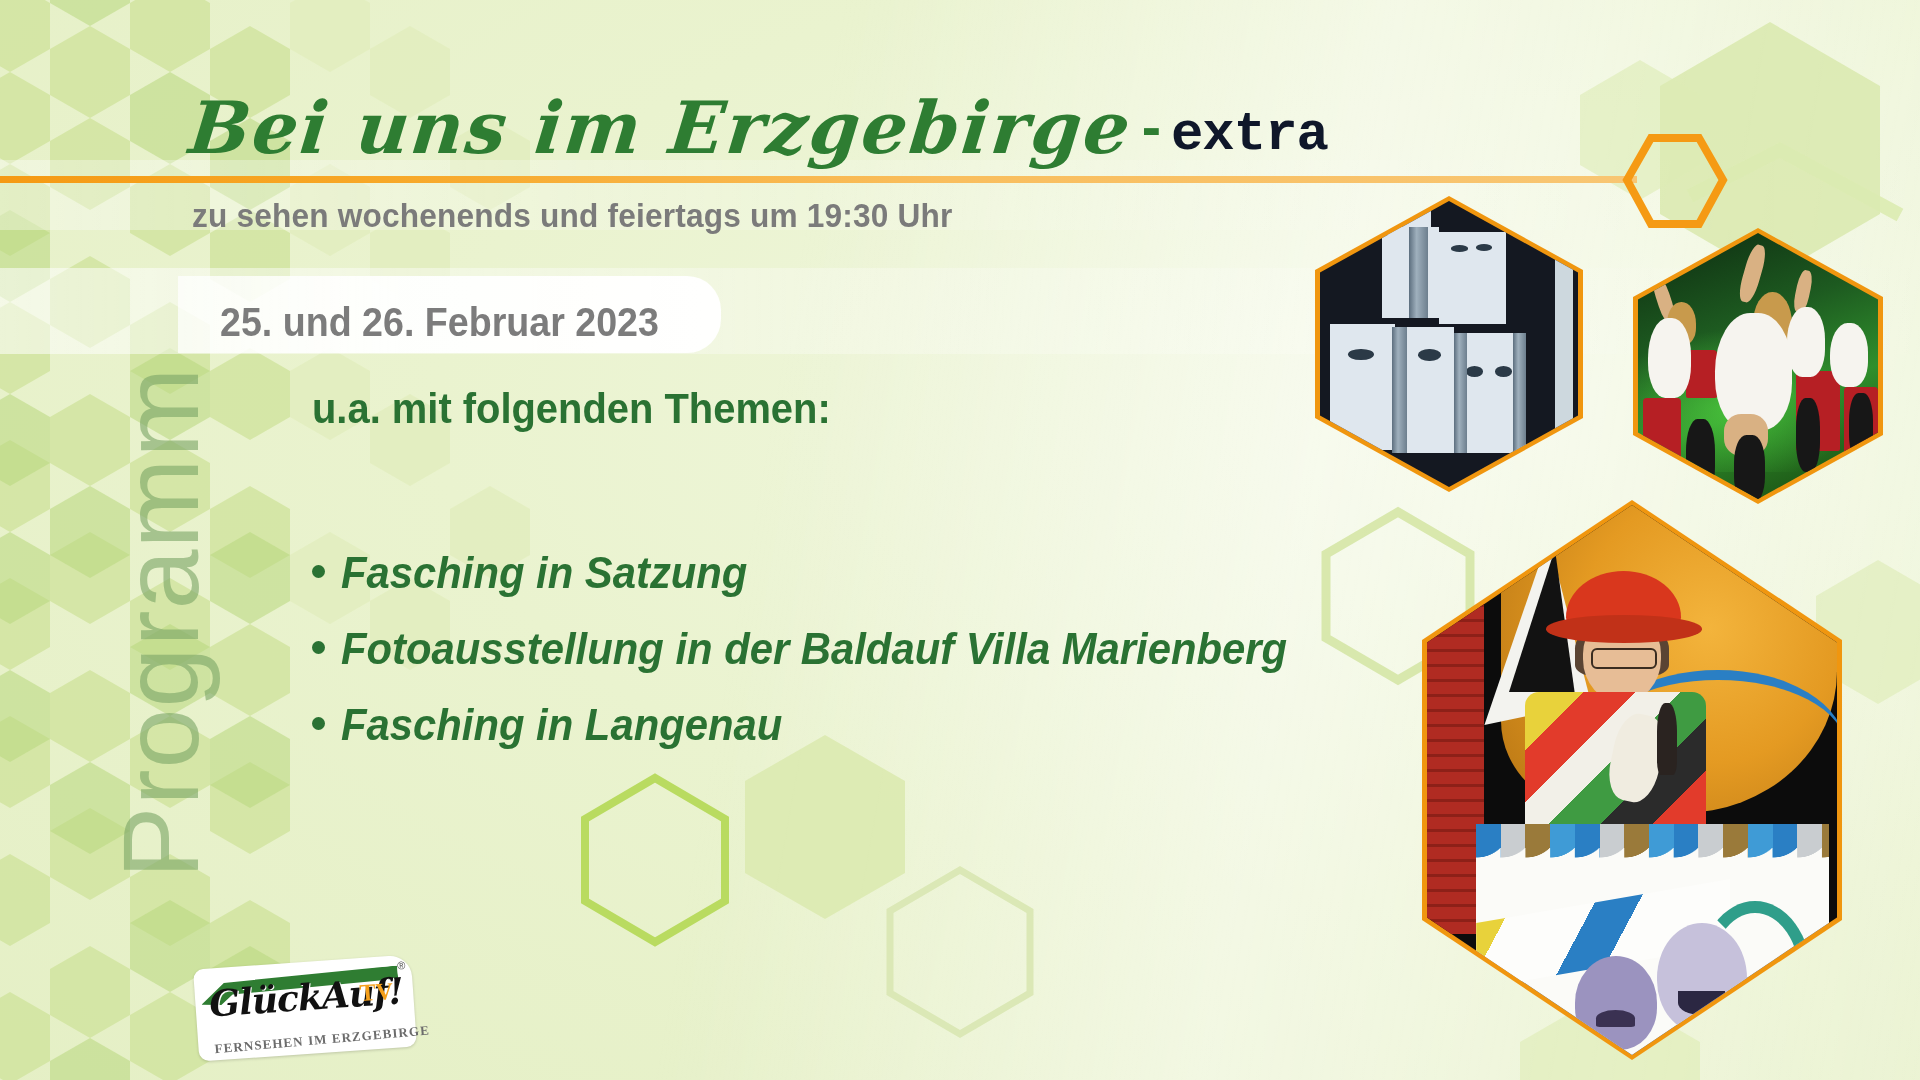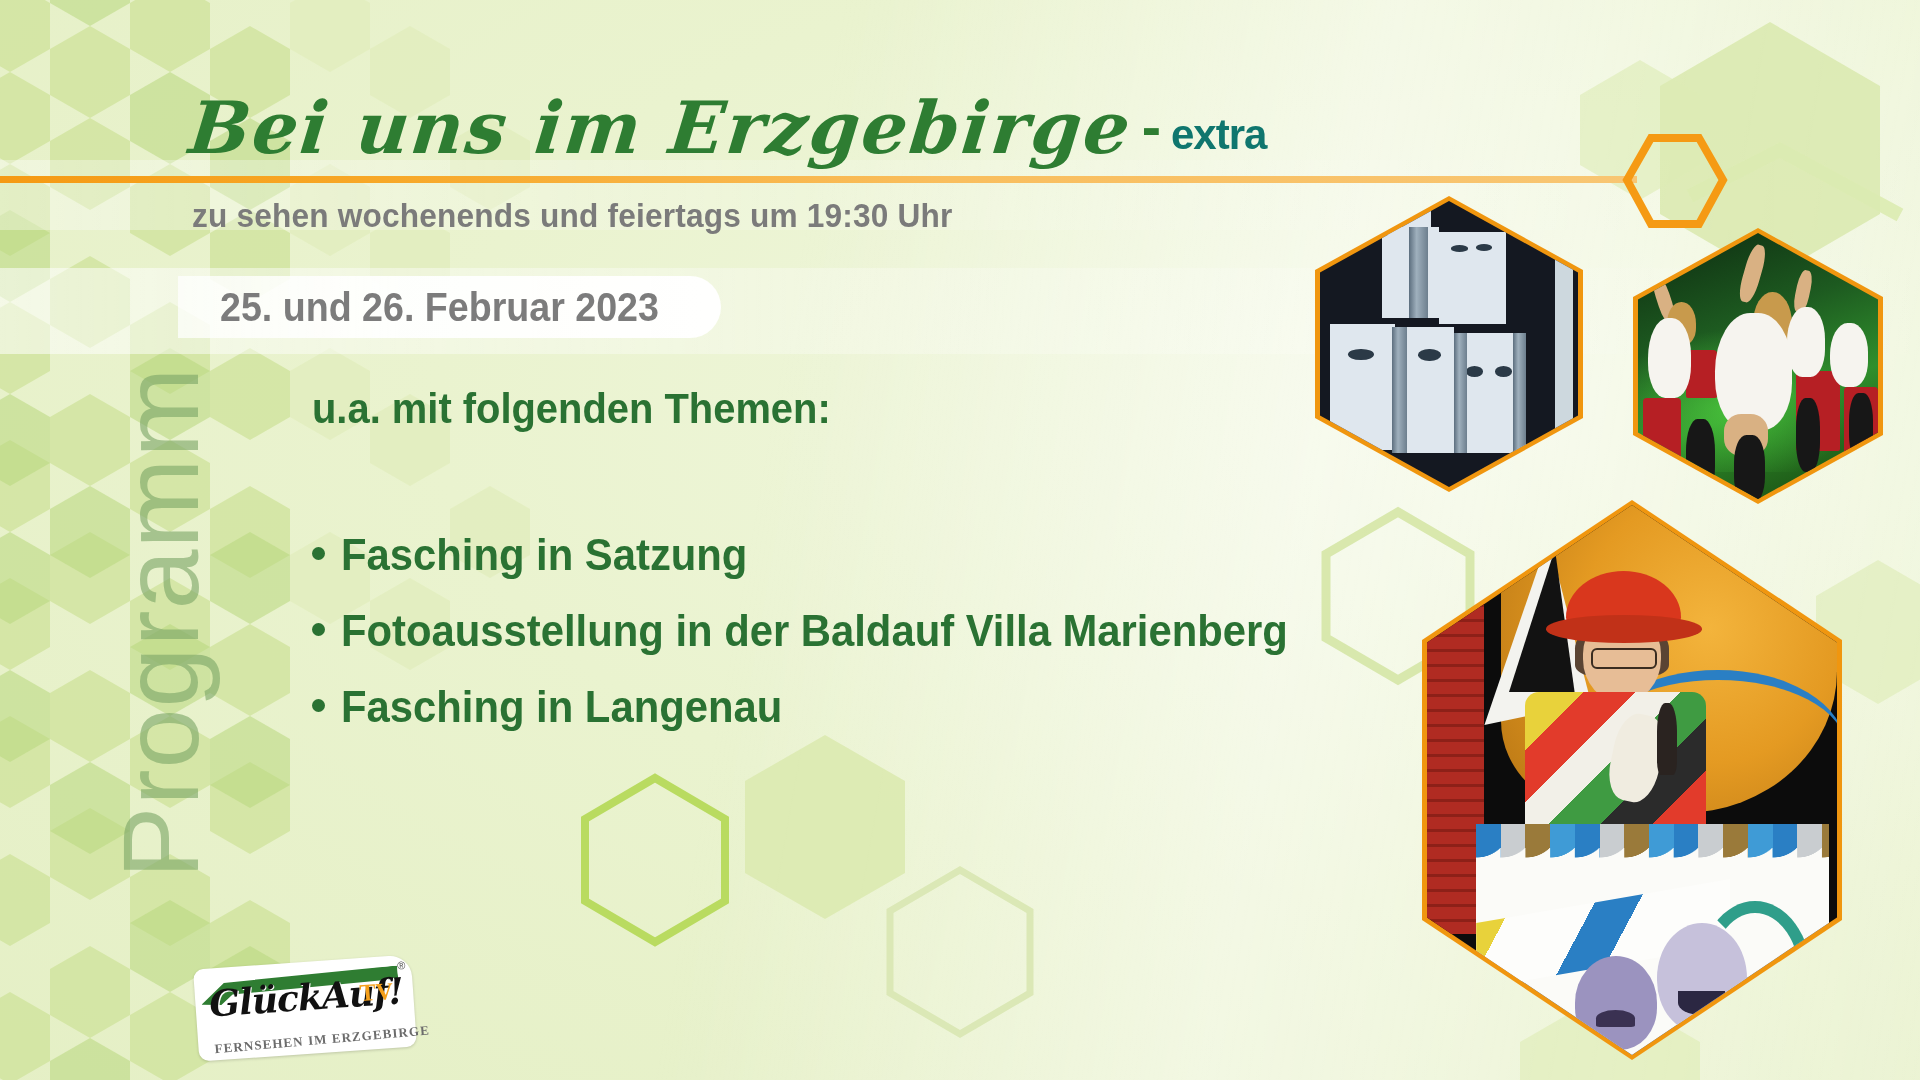--- a/index.html
+++ b/index.html
@@ -74,56 +74,56 @@
     letter-spacing:2px;
     transform:skewX(-6deg);
     display:inline-block;
   }
   .headline .dash{
     font-family:"Liberation Sans",sans-serif;
     font-weight:700;font-size:58px;color:#2e7d32;
     display:inline-block;margin:0 10px;vertical-align:6px;
   }
   .headline .extra{
-    font-family:Liberation Sans, sans-serif;
-    font-weight:700;font-size:42px;color:#0f766e;
+    font-family:Liberation Mono, monospace;
+    font-weight:700;font-size:54px;color:#0f172a;
     display:inline-block;vertical-align:4px;letter-spacing:-1px;
   }
 
   
   .subtitle{
     position:absolute;left:192px;top:196px;
     font-family:"Liberation Sans Narrow","Liberation Sans",sans-serif;
     font-weight:700;font-size:34px;color:#7b7b7b;
     white-space:nowrap;letter-spacing:.2px;
     transform:scaleX(.93);transform-origin:left center;
   }
 
   
   .datepill{
     position:absolute;left:178px;top:276px;height:62px;
-    padding:0 34px 0 42px;
+    padding:15px 34px 0 42px;
     display:flex;align-items:center;
     background:linear-gradient(90deg,rgba(255,255,255,.72),rgba(255,255,255,.92) 40%,rgba(255,255,255,.95));
     border-radius:0 34px 34px 0;
   }
   .datepill span{
     font-family:"Liberation Sans Narrow","Liberation Sans",sans-serif;
     font-weight:700;font-size:40px;color:#7c7c7c;white-space:nowrap;
     transform:scaleX(.94);transform-origin:left center;
   }
 
   
   .themes-head{
     position:absolute;left:312px;top:385px;
     font-family:"Liberation Sans Narrow","Liberation Sans",sans-serif;
     font-weight:700;font-size:42px;color:#2a7233;white-space:nowrap;
     transform:scaleX(.95);transform-origin:left center;
   }
-  .bullets{position:absolute;left:312px;top:530px;}
+  .bullets{position:absolute;left:312px;top:548px;font-style:italic;}
   .bullet{
     display:flex;align-items:baseline;margin-bottom:26px;
     font-family:"Liberation Sans Narrow","Liberation Sans",sans-serif;
     font-weight:700;font-size:44px;color:#2a7233;white-space:nowrap;
   }
   .bullet .dot{
     display:inline-block;width:13px;height:13px;border-radius:50%;
     background:#2a7233;margin-right:16px;position:relative;top:-10px;flex:none;
   }
   .bullet .txt{transform:scaleX(.95);transform-origin:left center;display:inline-block;}

